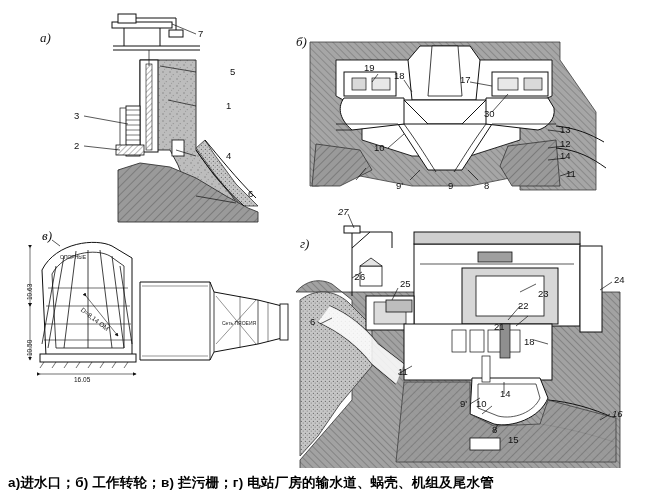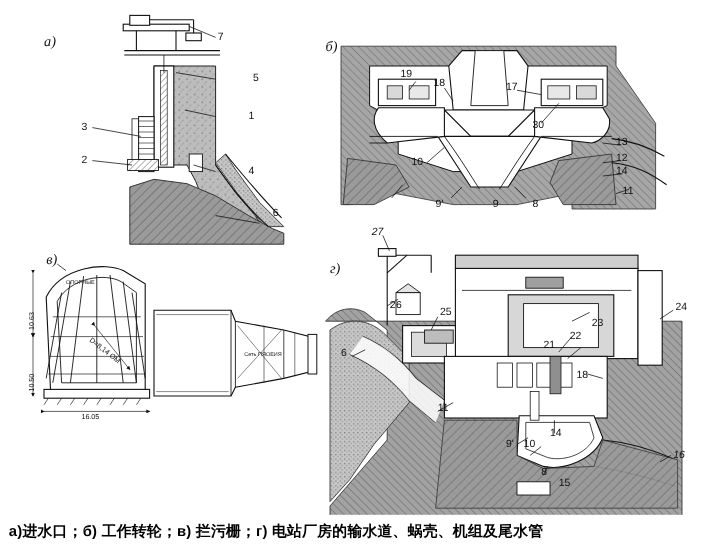--- a/index.html
+++ b/index.html
@@ -392,21 +392,21 @@
   <div class="dim" style="left:74px; top:376px;">16.05</div>
   <div class="dim" style="left:84px; top:306px; transform:rotate(38deg); transform-origin:left top;">D=8,14 ОМ</div>
   <div class="tiny" style="left:60px; top:254px;">ОПОРНЫЕ</div>
   <div class="tiny" style="left:222px; top:320px;">Сеть ПЯОЕИЯ</div>
 
   <div class="callout" style="left:338px; top:206px;font-style:italic;">27</div>
   <div class="callout" style="left:354px; top:272px;font-family:Liberation Mono, monospace;">26</div>
   <div class="callout" style="left:400px; top:278px;">25</div>
   <div class="callout" style="left:538px; top:276px;margin-top:12px;">23</div>
   <div class="callout" style="left:614px; top:274px;">24</div>
-  <div class="callout" style="left:494px; top:308px;">21</div>
+  <div class="callout" style="left:494px; top:321px;">21</div>
   <div class="callout" style="left:518px; top:300px;">22</div>
   <div class="callout" style="left:524px; top:336px;">18</div>
   <div class="callout" style="left:310px; top:316px;">6</div>
   <div class="callout" style="left:398px; top:366px;">11</div>
   <div class="callout" style="left:500px; top:388px;">14</div>
   <div class="callout" style="left:460px; top:398px;">9'</div>
   <div class="callout" style="left:476px; top:398px;">10</div>
   <div class="callout" style="left:492px; top:424px;">8</div>
   <div class="callout" style="left:508px; top:434px;">15</div>
   <div class="callout" style="left:612px; top:408px;font-style:italic;">16</div>

